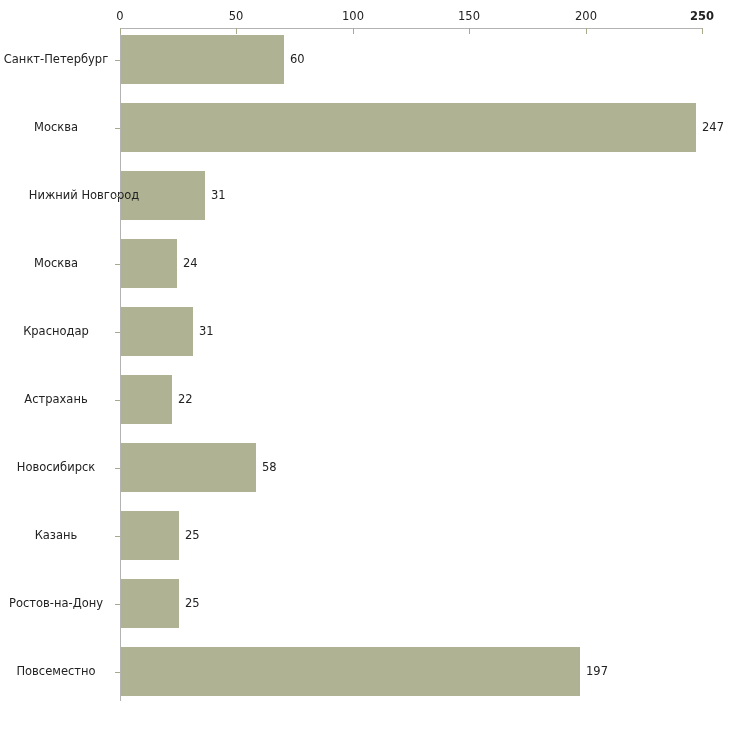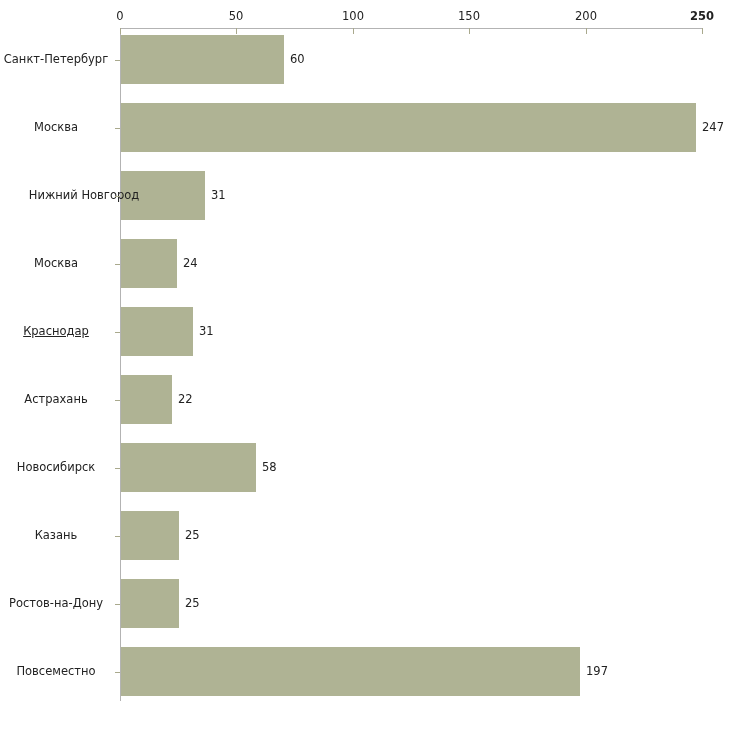--- a/index.html
+++ b/index.html
@@ -129,21 +129,21 @@
     </div>
   <div id="labels-layer">
       <div class="cat-label-box" style="top: 52.5px;">Санкт-Петербург</div>
       <div class="cat-tick" style="top: 59.5px;"></div>
       <div class="cat-label-box" style="top: 120.5px;">Москва</div>
       <div class="cat-tick" style="top: 127.5px;"></div>
       <div class="cat-label-box" style="top: 188.5px; margin-left: 28px;">Нижний Новгород</div>
       <div class="cat-tick" style="top: 195.5px;"></div>
       <div class="cat-label-box" style="top: 256.5px;">Москва</div>
       <div class="cat-tick" style="top: 263.5px;"></div>
-      <div class="cat-label-box" style="top: 324.5px; text-decoration: underline;">Краснодар</div>
+      <div class="cat-label-box" style="top: 324.5px;">Краснодар</div>
       <div class="cat-tick" style="top: 331.5px;"></div>
       <div class="cat-label-box" style="top: 392.5px;">Астрахань</div>
       <div class="cat-tick" style="top: 399.5px;"></div>
       <div class="cat-label-box" style="top: 460.5px;">Новосибирск</div>
       <div class="cat-tick" style="top: 467.5px;"></div>
       <div class="cat-label-box" style="top: 528.5px;">Казань</div>
       <div class="cat-tick" style="top: 535.5px;"></div>
       <div class="cat-label-box" style="top: 596.5px;">Ростов-на-Дону</div>
       <div class="cat-tick" style="top: 603.5px;"></div>
       <div class="cat-label-box" style="top: 664.5px;">Повсеместно</div>

